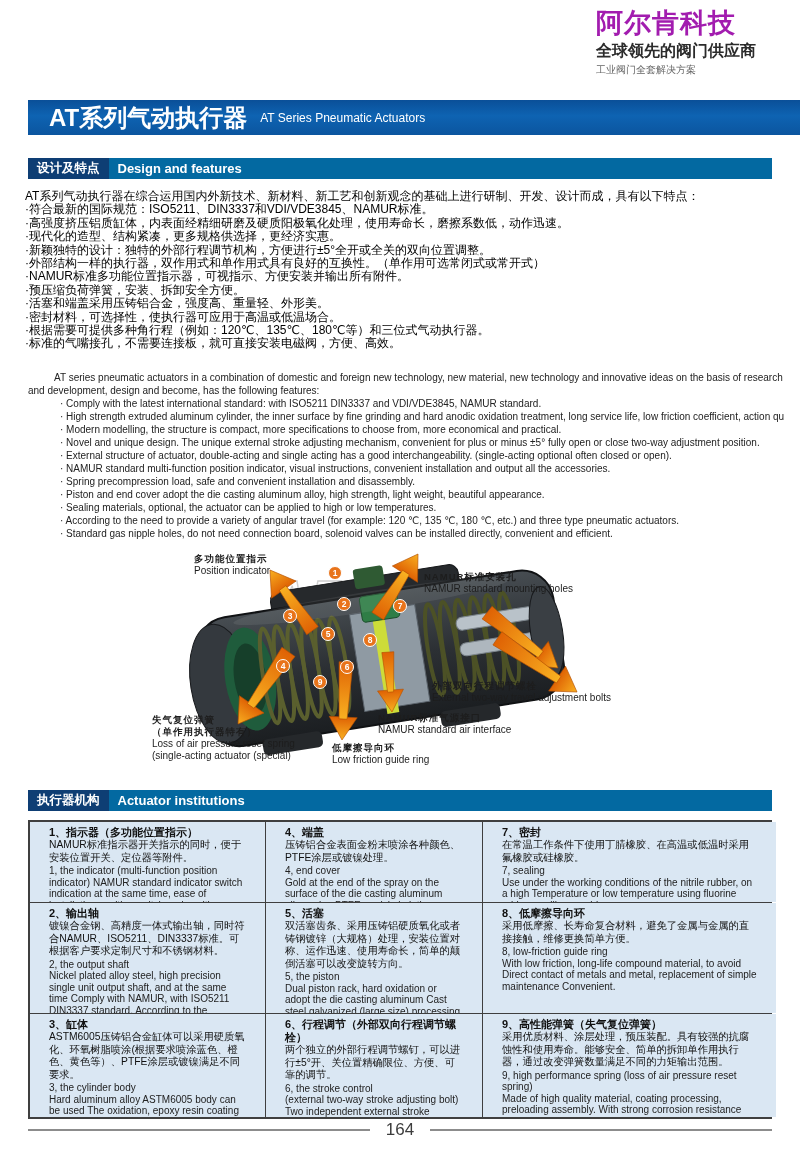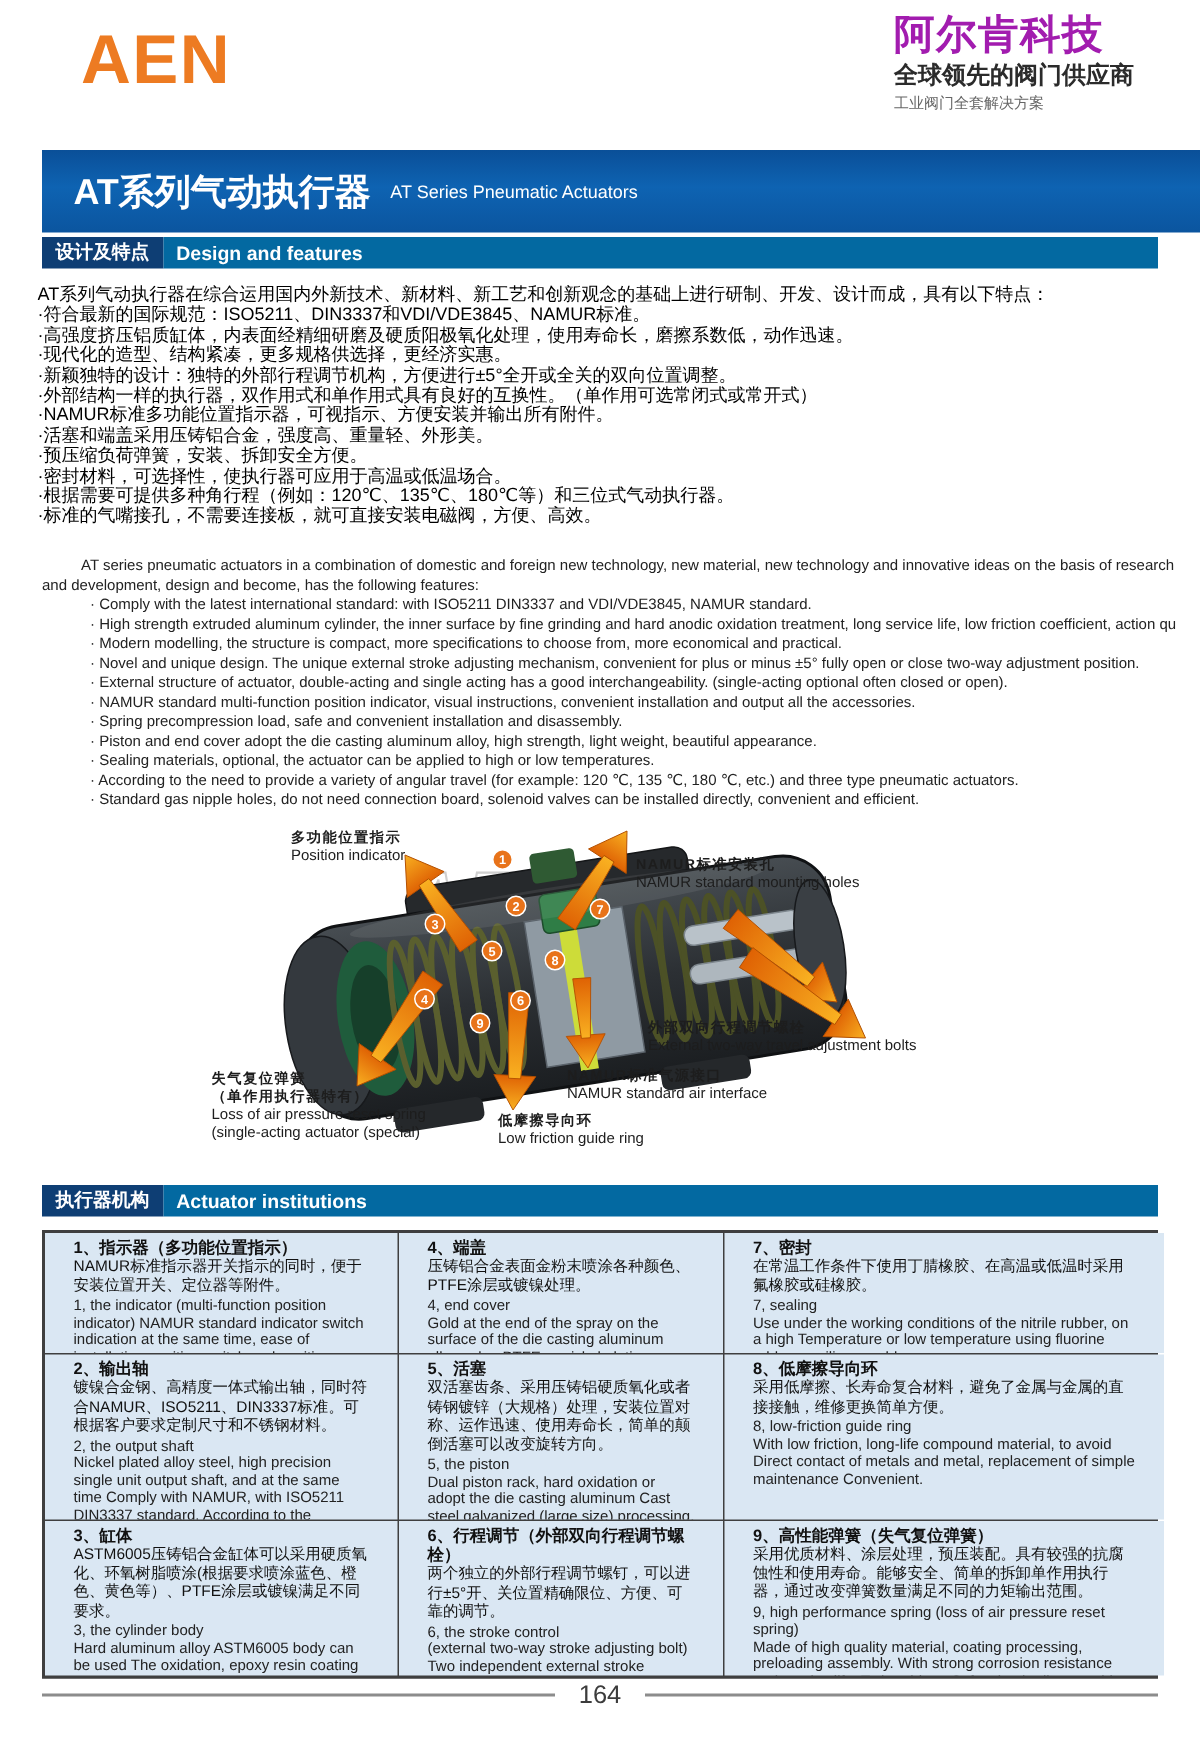--- a/index.html
+++ b/index.html
@@ -8,21 +8,21 @@
 
   
   .logo{position:absolute;left:54px;top:12px;font-size:46px;font-weight:900;
         letter-spacing:1px;color:#ed7b22;}
   .brand{position:absolute;left:596px;top:8px;width:190px;}
   .brand-cn{font-size:27px;font-weight:bold;color:#a21caf;letter-spacing:1px;line-height:30px;}
   .brand-t1{font-size:16px;font-weight:bold;color:#2b2b2b;margin-top:4px;line-height:18px;}
   .brand-t2{font-size:10px;color:#666;margin-top:3px;line-height:14px;}
 
   
-  .title-bar{position:absolute;left:28px;top:100px;width:772px;height:55px;
+  .title-bar{position:absolute;left:28px;top:100px;width:772px;height:35px;
              background:linear-gradient(#0a4f98,#0e63b2 45%,#0b559f);
              display:flex;align-items:center;padding-left:21px;box-sizing:border-box;}
   .title-cn{font-size:24px;font-weight:bold;color:#fff;}
   .title-en{font-size:12px;color:#fff;margin-left:13px;font-weight:500;}
 
   
   .sec-bar{position:absolute;left:28px;width:744px;height:21px;display:flex;}
   .sec-label{background:#0e3e74;color:#fff;font-size:12.5px;font-weight:bold;
              display:flex;align-items:center;padding:0 9px;}
   .sec-rest{background:#0369a1;color:#fff;font-size:13px;font-weight:bold;flex:1;
@@ -40,42 +40,41 @@
   .en-intro{text-indent:26px;}
   .en-line{margin-left:32px;white-space:nowrap;overflow:hidden;}
 
   
   .diagram{position:absolute;left:0;top:540px;width:800px;height:248px;}
   .dia-svg{position:absolute;left:130px;top:0;}
   .dia-label{position:absolute;font-size:10px;line-height:12px;color:#1d1d1d;}
   .dia-label .cn{font-size:9.5px;font-weight:bold;letter-spacing:1px;}
   #lab-pos{left:194px;top:13px;} #lab-mount{left:424px;top:3px;margin-top:28px;}
   #lab-bolts{left:432px;top:140px;} #lab-air{left:378px;top:172px;}
-  #lab-ring{left:332px;top:202px;} #lab-spring{left:141px;top:174px;}
+  #lab-ring{left:332px;top:202px;} #lab-spring{left:152px;top:174px;}
 
   
   .tbl{position:absolute;left:28px;top:820px;width:744px;
        display:grid;grid-template-columns:235px 216px 293px;grid-template-rows:80px 110px 103px;
        border:2px solid #3f3f3f;box-sizing:border-box;background:#3f3f3f;grid-gap:1px;}
   .cell{background:#dae7f3;padding:4px 19px;box-sizing:border-box;overflow:hidden;}
   .cell-title{font-size:11px;font-weight:bold;color:#111;line-height:13px;}
   .cell-cn{font-size:10.3px;line-height:12.5px;color:#111;}
   .cell-en{font-size:10px;line-height:11.6px;color:#222;white-space:pre-line;margin-top:1px;}
 
   
   .footer{position:absolute;left:28px;top:1120px;width:744px;display:flex;align-items:center;}
   .f-line{flex:1;height:2px;background:#8c8c8c;}
   .f-num{margin:0 16px;font-size:17px;color:#3c3c3c;}
 </style>
 </head>
 <body>
 
 <div class="page">
 
-  <div class="logo">AEN</div>
   <div class="brand">
     <div class="brand-cn">阿尔肯科技</div>
     <div class="brand-t1">全球领先的阀门供应商</div>
     <div class="brand-t2">工业阀门全套解决方案</div>
   </div>
 
   <div class="title-bar">
     <span class="title-cn">AT系列气动执行器</span>
     <span class="title-en">AT Series Pneumatic Actuators</span>
   </div>
@@ -86,22 +85,22 @@
   </div>
 
   <div class="cn-block">
     <div class="cn-line">AT系列气动执行器在综合运用国内外新技术、新材料、新工艺和创新观念的基础上进行研制、开发、设计而成，具有以下特点：</div>
     <div class="cn-line">·符合最新的国际规范：ISO5211、DIN3337和VDI/VDE3845、NAMUR标准。</div>
     <div class="cn-line">·高强度挤压铝质缸体，内表面经精细研磨及硬质阳极氧化处理，使用寿命长，磨擦系数低，动作迅速。</div>
     <div class="cn-line">·现代化的造型、结构紧凑，更多规格供选择，更经济实惠。</div>
     <div class="cn-line">·新颖独特的设计：独特的外部行程调节机构，方便进行±5°全开或全关的双向位置调整。</div>
     <div class="cn-line">·外部结构一样的执行器，双作用式和单作用式具有良好的互换性。（单作用可选常闭式或常开式）</div>
     <div class="cn-line">·NAMUR标准多功能位置指示器，可视指示、方便安装并输出所有附件。</div>
+    <div class="cn-line">·预压缩负荷弹簧，安装、拆卸安全方便。</div>
     <div class="cn-line">·活塞和端盖采用压铸铝合金，强度高、重量轻、外形美。</div>
-    <div class="cn-line">·预压缩负荷弹簧，安装、拆卸安全方便。</div>
     <div class="cn-line">·密封材料，可选择性，使执行器可应用于高温或低温场合。</div>
     <div class="cn-line">·根据需要可提供多种角行程（例如：120℃、135℃、180℃等）和三位式气动执行器。</div>
     <div class="cn-line">·标准的气嘴接孔，不需要连接板，就可直接安装电磁阀，方便、高效。</div>
   </div>
 
   <div class="en-block">
     <div class="en-intro">AT series pneumatic actuators in a combination of domestic and foreign new technology, new material, new technology and innovative ideas on the basis of research and development, design and become, has the following features:</div>
     <div class="en-line">· Comply with the latest international standard: with ISO5211 DIN3337 and VDI/VDE3845, NAMUR standard.</div>
     <div class="en-line">· High strength extruded aluminum cylinder, the inner surface by fine grinding and hard anodic oxidation treatment, long service life, low friction coefficient, action quickly.</div>
     <div class="en-line">· Modern modelling, the structure is compact, more specifications to choose from, more economical and practical.</div>

